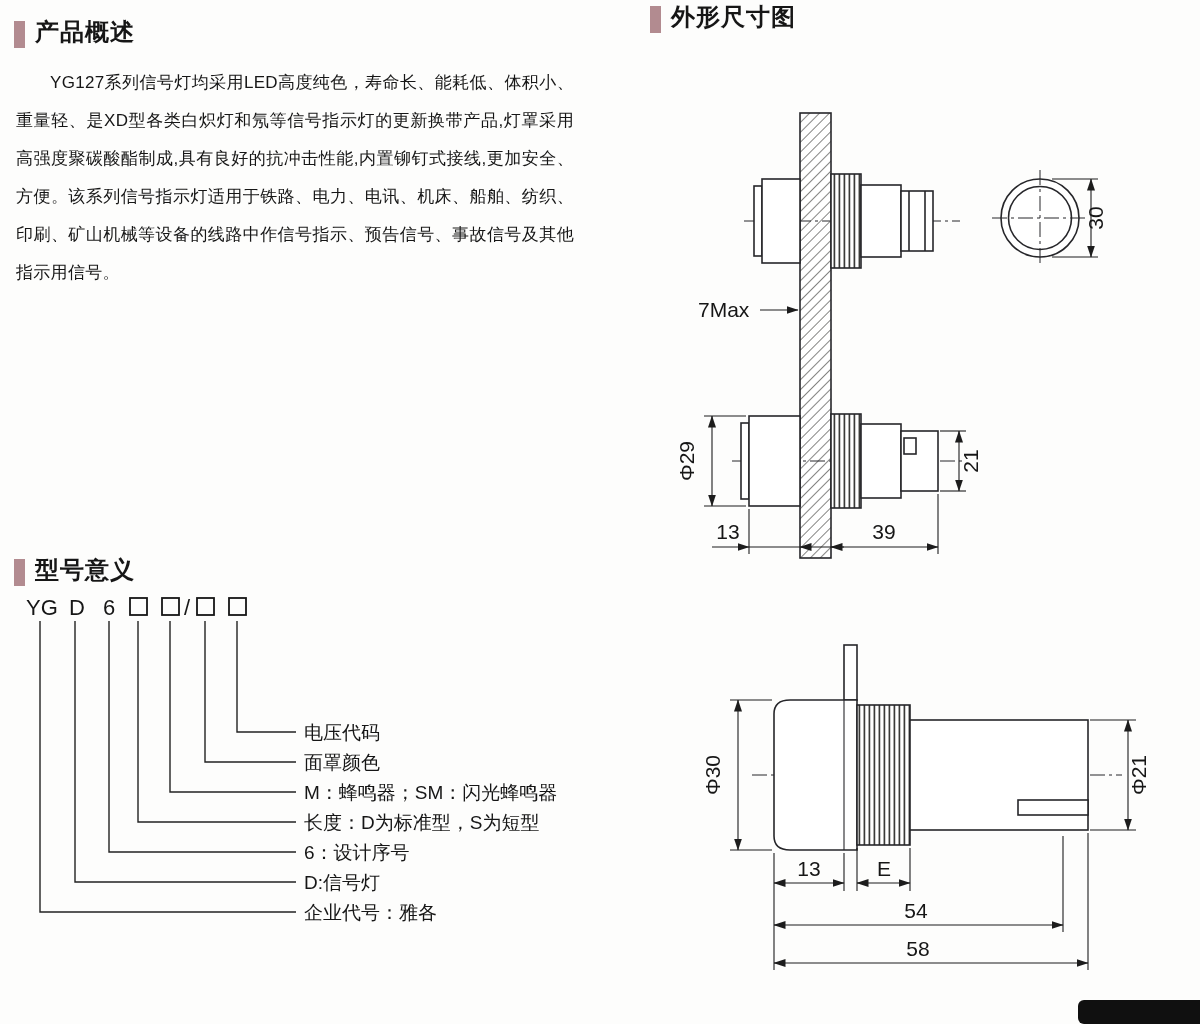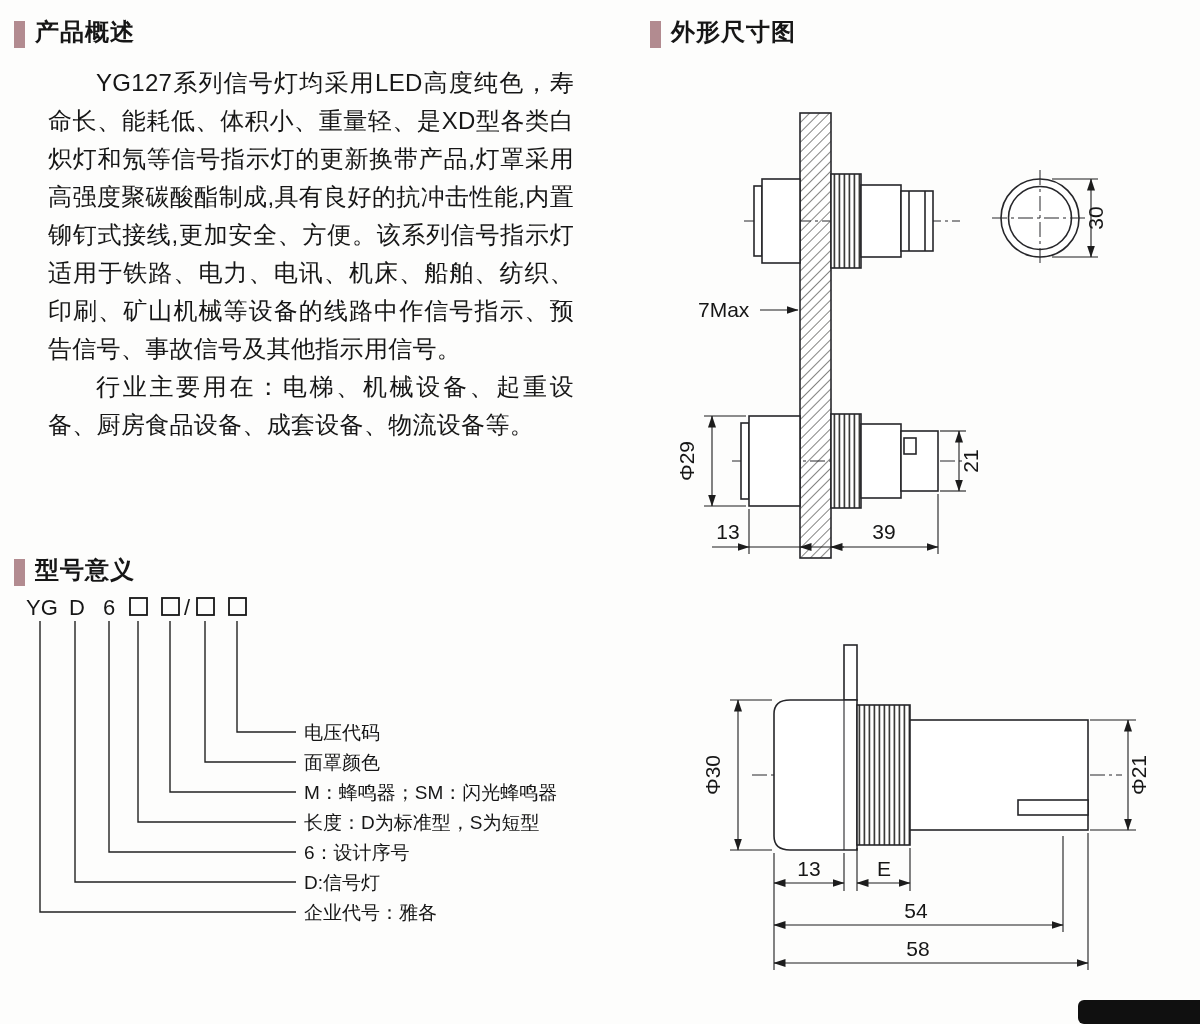--- a/index.html
+++ b/index.html
@@ -28,26 +28,25 @@
     font-weight:bold;
     letter-spacing:1px;
   }
   .overview-text {
     position:absolute;
     left:16px;
     top:64px;
     width:558px;
   }
   .overview-text p {
-    font-size:24px;
+    font-size:17px;
     line-height:38px;
     text-align:justify;
     text-indent:2em;
     letter-spacing:0.3px;
-    margin-left:32px;
   }
   svg { position:absolute; }
   svg text { font-family:"Liberation Sans","DejaVu Sans",sans-serif; }
   .footer-badge {
     position:absolute;
     left:1078px;
     top:1000px;
     width:122px;
     height:24px;
     background:#101010;
@@ -57,21 +56,20 @@
 </head>
 <body>
 
 <div class="section-header" style="left:14px; top:16px;">
   <span class="bar"></span>
   <span class="title">产品概述</span>
 </div>
 
 <div class="overview-text">
   <p>YG127系列信号灯均采用LED高度纯色，寿命长、能耗低、体积小、重量轻、是XD型各类白炽灯和氖等信号指示灯的更新换带产品,灯罩采用高强度聚碳酸酯制成,具有良好的抗冲击性能,内置铆钉式接线,更加安全、方便。该系列信号指示灯适用于铁路、电力、电讯、机床、船舶、纺织、印刷、矿山机械等设备的线路中作信号指示、预告信号、事故信号及其他指示用信号。</p>
-  <p>行业主要用在：电梯、机械设备、起重设备、厨房食品设备、成套设备、物流设备等。</p>
 </div>
 
 <div class="section-header" style="left:14px; top:554px;">
   <span class="bar"></span>
   <span class="title">型号意义</span>
 </div>
 
 <svg style="left:12px; top:590px;" width="580" height="352" viewBox="0 0 580 352">
   <g fill="#161616" font-size="22">
     <text x="14" y="25">YG</text>
@@ -96,21 +94,21 @@
     <text x="292" y="149">电压代码</text>
     <text x="292" y="179">面罩颜色</text>
     <text x="292" y="209">M：蜂鸣器；SM：闪光蜂鸣器</text>
     <text x="292" y="239">长度：D为标准型，S为短型</text>
     <text x="292" y="269">6：设计序号</text>
     <text x="292" y="299">D:信号灯</text>
     <text x="292" y="329">企业代号：雅各</text>
   </g>
 </svg>
 
-<div class="section-header" style="left:650px; top:16px;">
+<div class="section-header" style="left:650px; top:1px;">
   <span class="bar"></span>
   <span class="title">外形尺寸图</span>
 </div>
 
 <svg style="left:648px; top:86px;" width="552" height="506" viewBox="0 0 552 506">
   <defs>
     <pattern id="hatchA" patternUnits="userSpaceOnUse" width="7" height="7" patternTransform="rotate(45)">
       <rect width="7" height="7" fill="#ffffff"></rect>
       <line x1="0" y1="0" x2="0" y2="7" stroke="#50504e" stroke-width="1.4"></line>
     </pattern>

